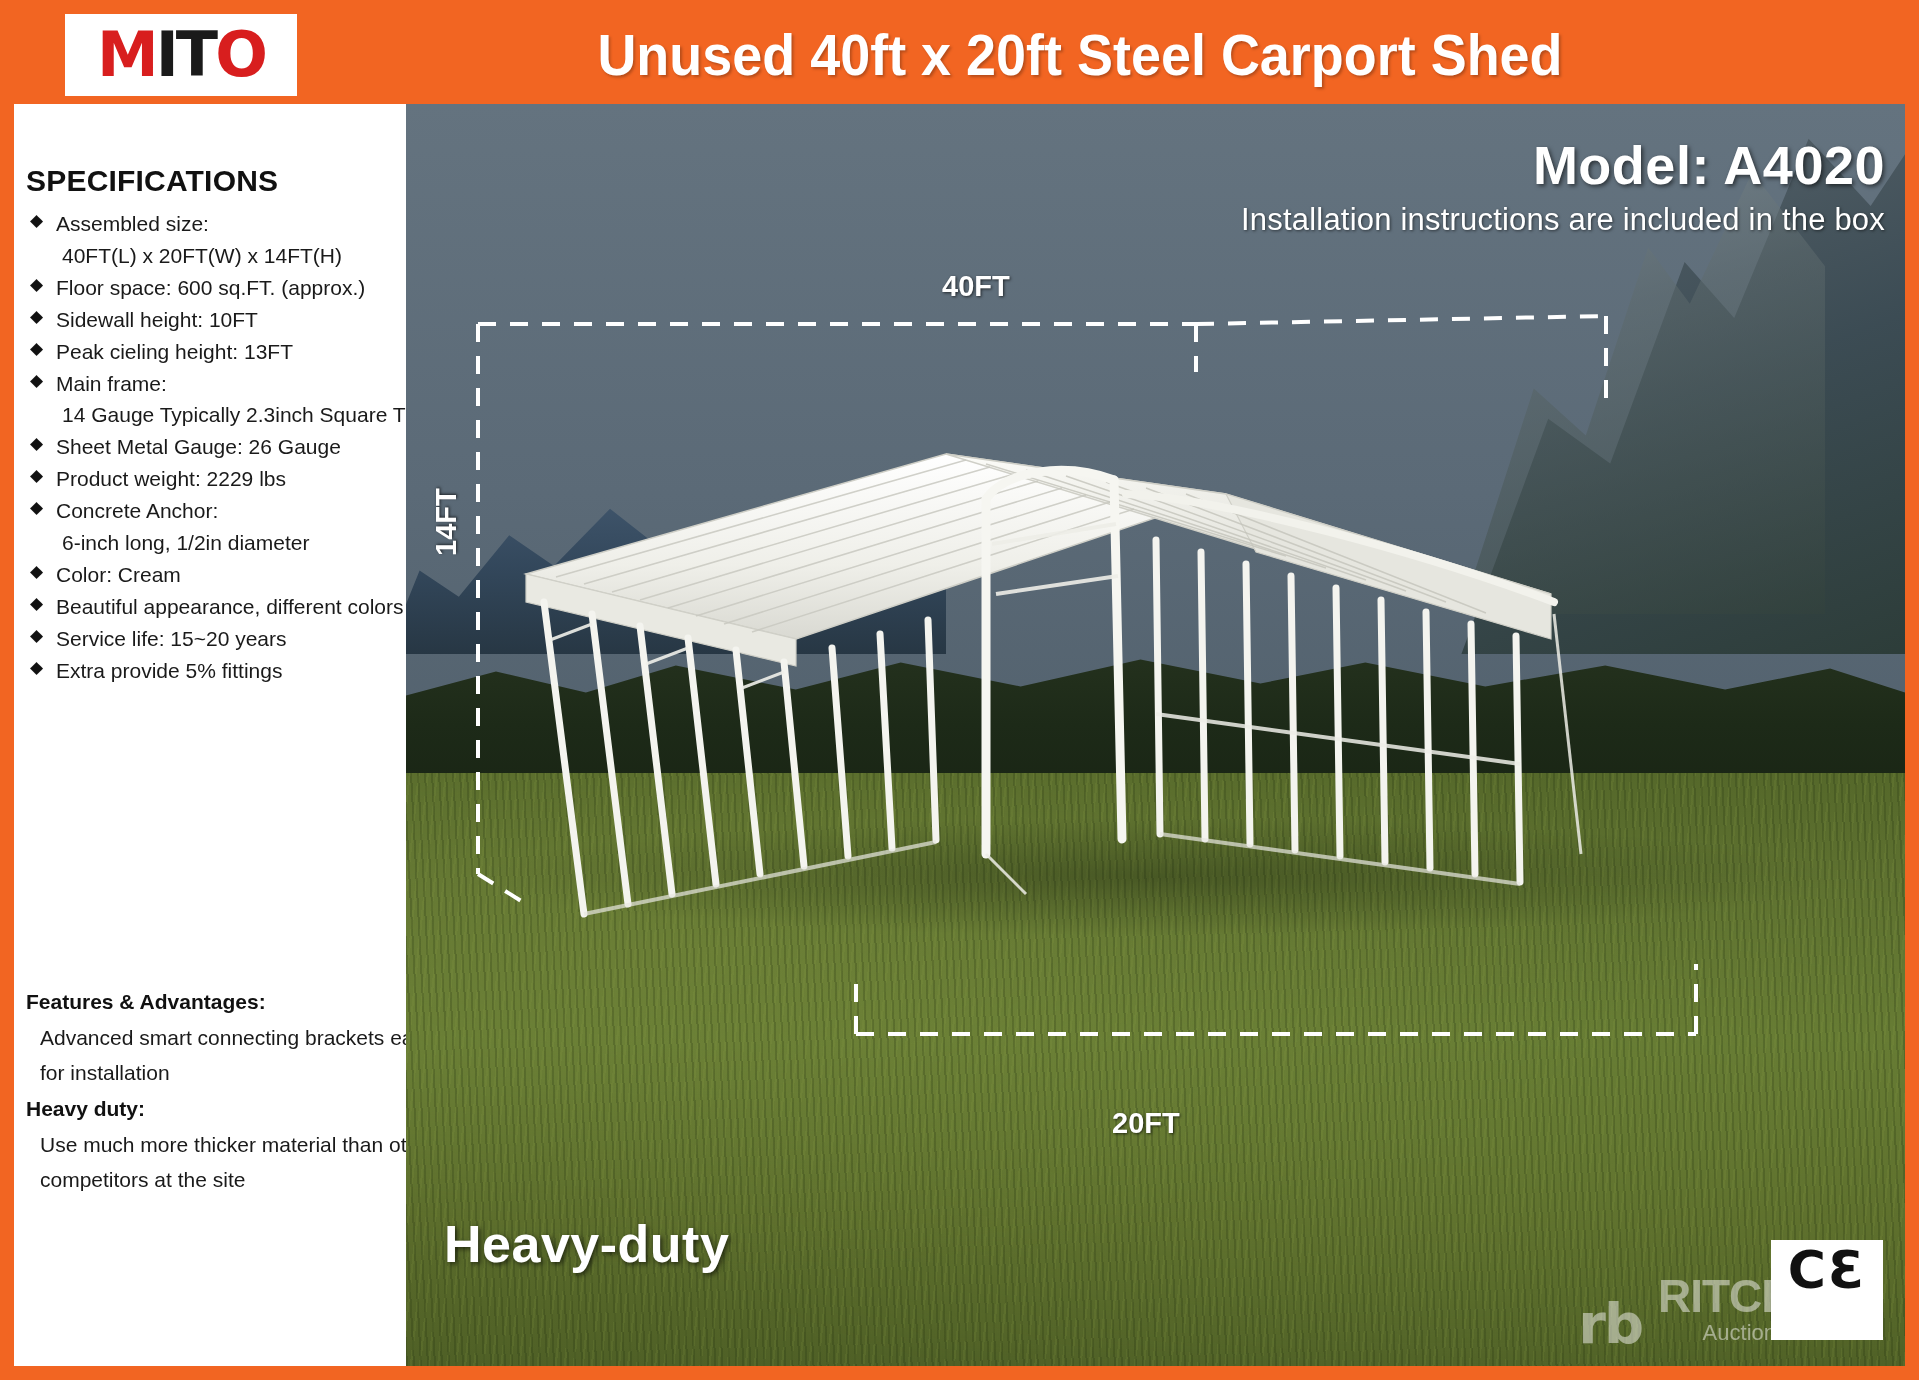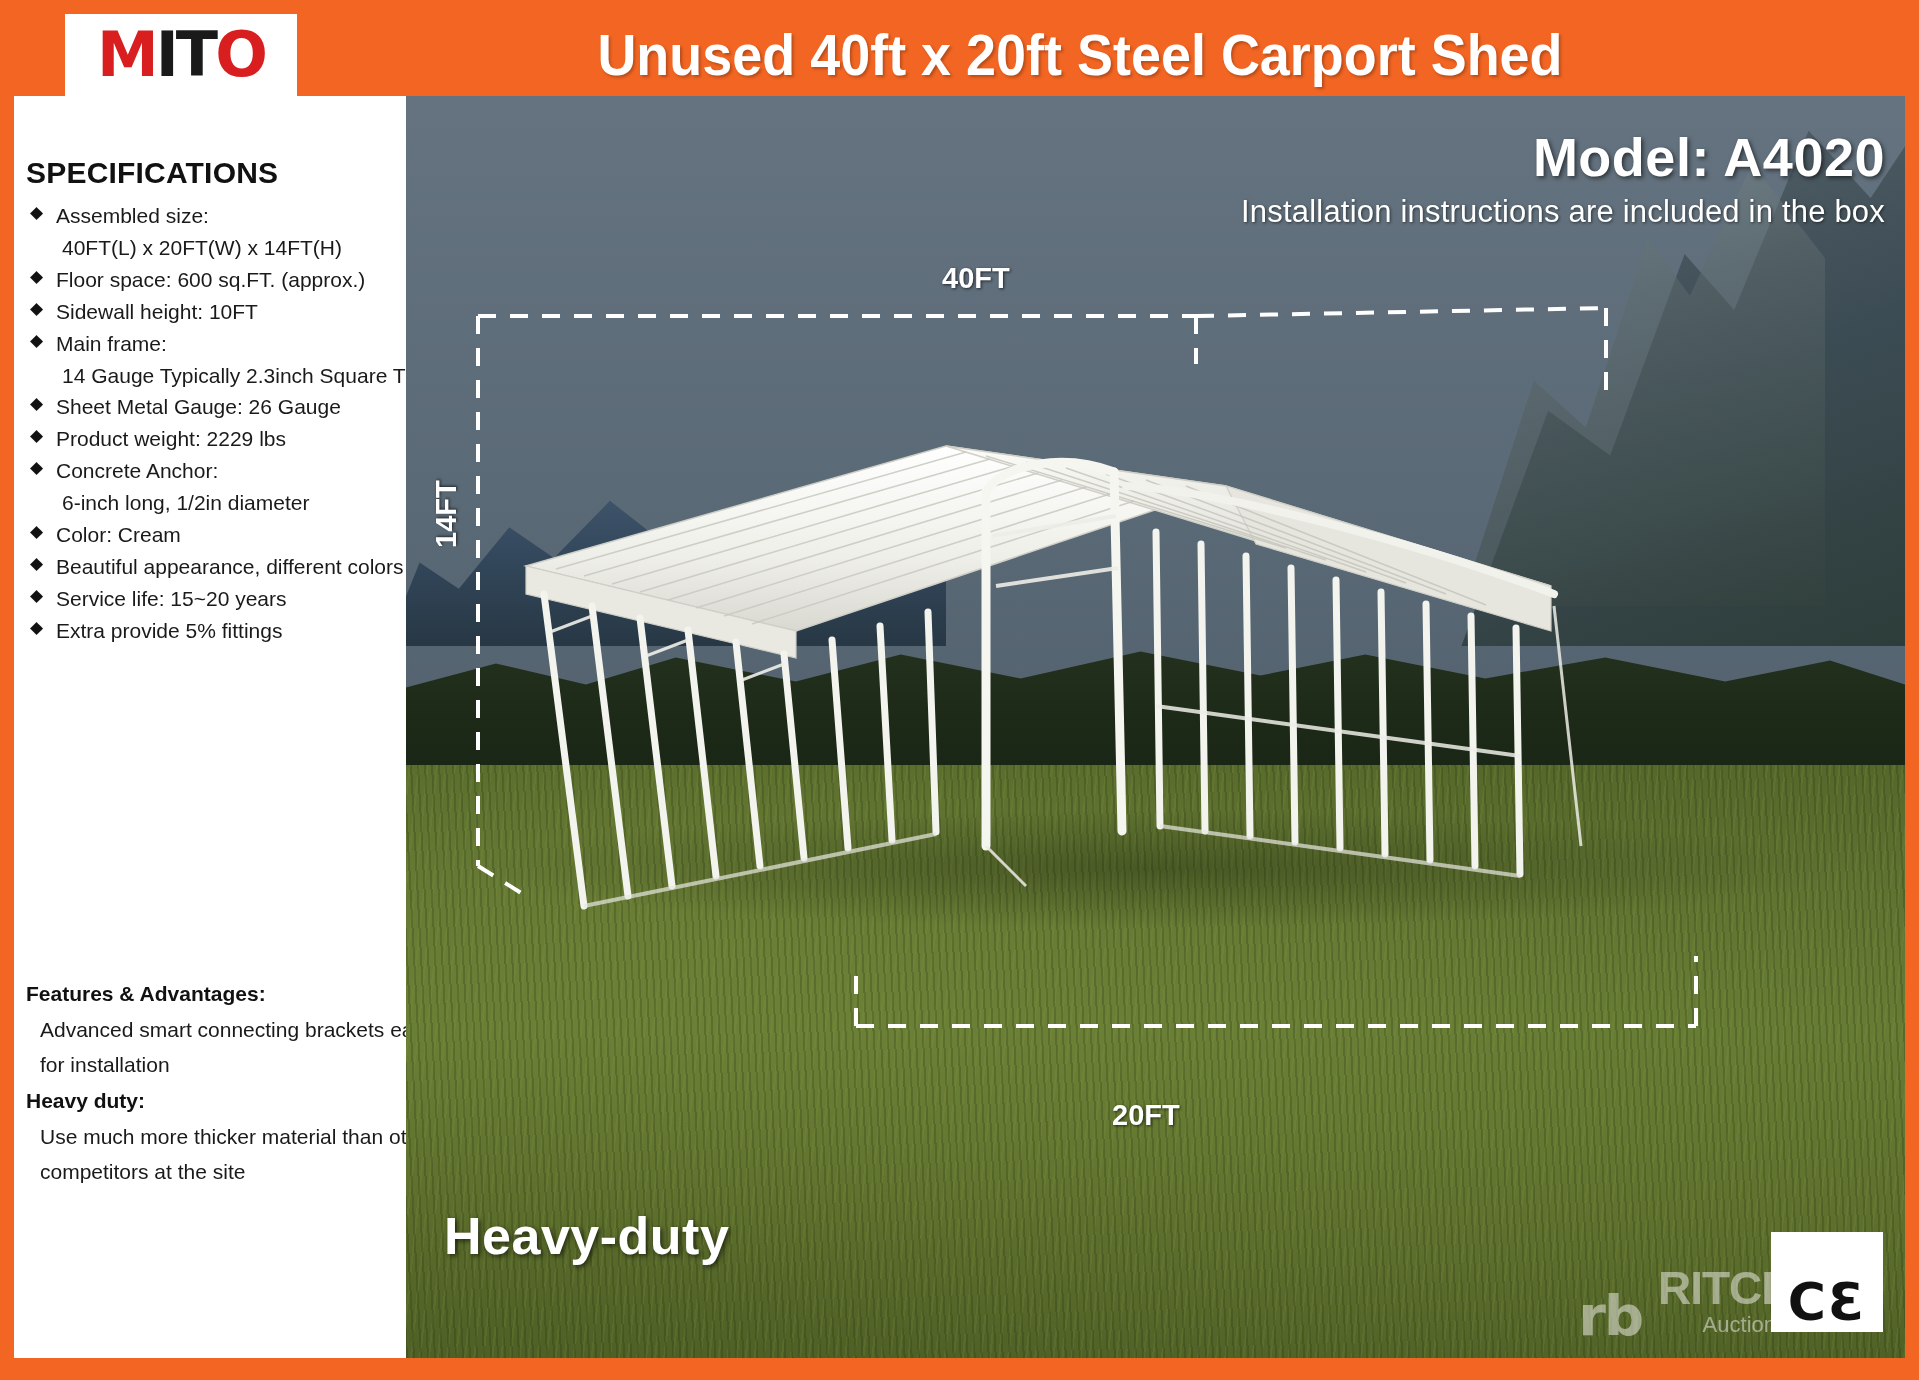--- a/index.html
+++ b/index.html
@@ -23,21 +23,21 @@
     position:absolute; left:250px; top:8px; width:1660px; height:92px;
     display:flex; align-items:center; justify-content:center;
     color:#ffffff; font-size:58px; font-weight:bold;
     font-family:"Liberation Sans", sans-serif;
     transform:scaleX(0.93); transform-origin:center;
     text-shadow:2px 2px 3px rgba(0,0,0,.25);
     white-space:nowrap;
   }
 
   
-  .frame { position:absolute; left:14px; top:96px; width:1891px; height:900px; background:#f0abfc; }
+  .frame { position:absolute; left:14px; top:104px; width:1891px; height:900px; background:#f0abfc; }
 
   
   .spec-panel {
     position:absolute; left:0px; top:0px; width:392px; height:1262px;
     background:#ffffff;
   }
   .spec-inner { position:absolute; left:12px; top:60px; width:420px; }
   .spec-title {
     font-size:30px; font-weight:bold; color:#111; letter-spacing:.2px;
     margin-bottom:10px;
@@ -139,21 +139,21 @@
     display:flex; align-items:flex-end; gap:16px; opacity:.55;
   }
   .wm-rb { font-size:56px; font-weight:bold; color:#e8e8e2; line-height:.85; letter-spacing:-2px;
            font-family:"DejaVu Sans", sans-serif; }
   .wm-stack { display:flex; flex-direction:column; align-items:flex-start; }
   .wm-ritchie { font-size:46px; font-weight:bold; color:#e8e8e2; line-height:1; letter-spacing:-1px; }
   .wm-auct { font-size:22px; color:#e8e8e2; line-height:1.3; align-self:flex-end; }
 
   .ce-box {
     position:absolute; right:22px; bottom:26px; width:112px; height:100px;
-    background:#ffffff; display:flex; align-items:flex-end; justify-content:center;
+    background:#ffffff; display:flex; align-items:flex-start; justify-content:center;
   }
   .ce-text { font-size:52px; font-weight:bold; color:#111; letter-spacing:2px;
              font-family:"DejaVu Sans", sans-serif; }
 </style>
 </head>
 <body>
 
 <div class="poster">
 
   <div class="header">
@@ -166,20 +166,21 @@
   <div class="frame">
 
     <div class="spec-panel">
       <div class="spec-inner">
         <div class="spec-title">SPECIFICATIONS</div>
         <ul class="spec-list">
           <li class="spec-li bulleted">Assembled size:</li>
           <li class="spec-li cont">40FT(L) x 20FT(W) x 14FT(H)</li>
           <li class="spec-li bulleted">Floor space: 600 sq.FT. (approx.)</li>
           <li class="spec-li bulleted">Sidewall height: 10FT</li>
+          <li class="spec-li bulleted">Peak cieling height: 13FT</li>
           <li class="spec-li bulleted">Main frame:</li>
           <li class="spec-li cont">14 Gauge Typically 2.3inch Square Tube</li>
           <li class="spec-li bulleted">Sheet Metal Gauge: 26 Gauge</li>
           <li class="spec-li bulleted">Product weight: 2229 lbs</li>
           <li class="spec-li bulleted">Concrete Anchor:</li>
           <li class="spec-li cont">6-inch long, 1/2in diameter</li>
           <li class="spec-li bulleted">Color: Cream</li>
           <li class="spec-li bulleted">Beautiful appearance, different colors</li>
           <li class="spec-li bulleted">Service life: 15~20 years</li>
           <li class="spec-li bulleted">Extra provide 5% fittings</li>

